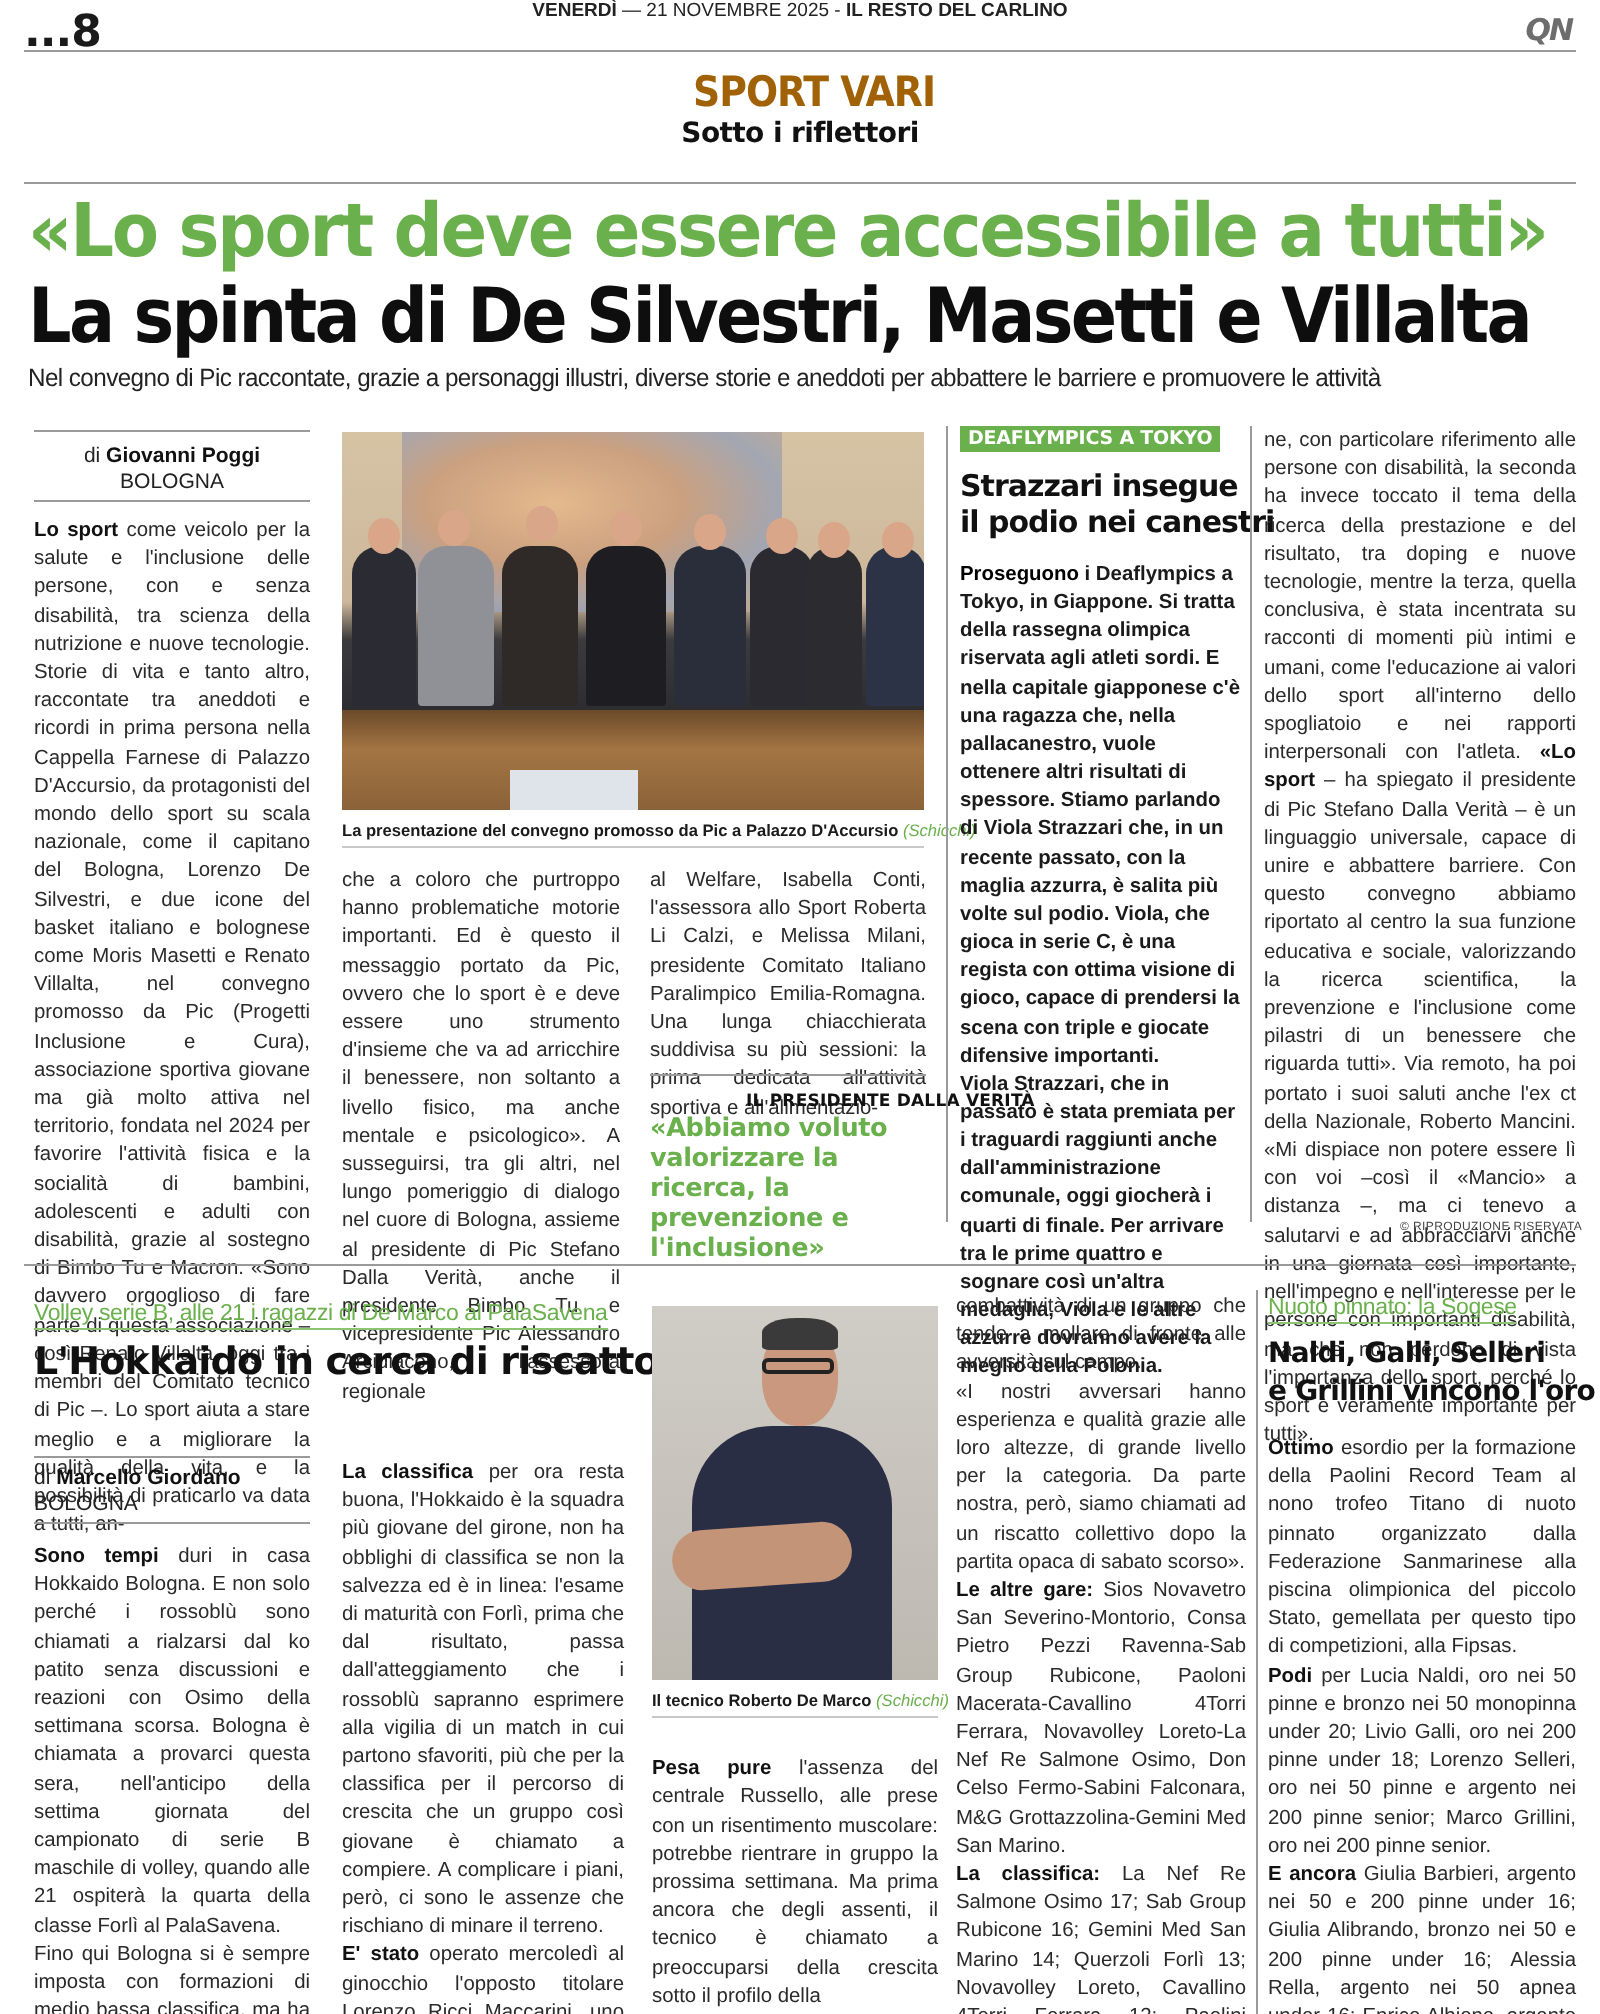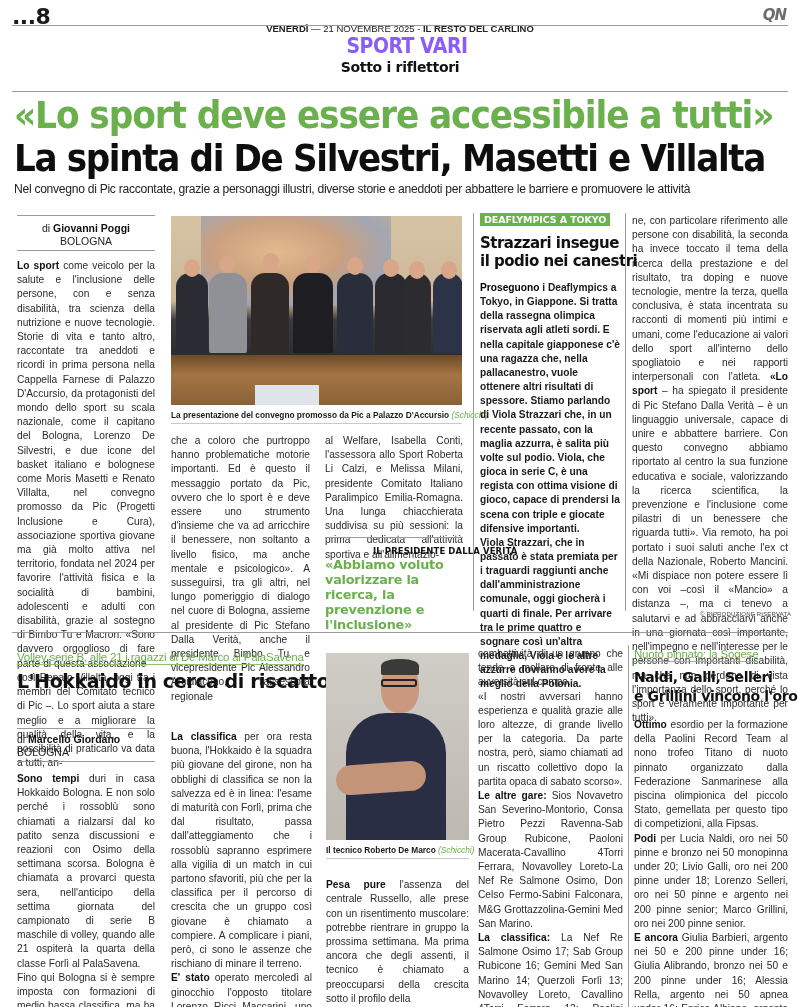--- a/index.html
+++ b/index.html
@@ -4,24 +4,24 @@
 <style>
   * { box-sizing: border-box; margin: 0; padding: 0; }
   html, body { width: 800px; height: 1007px; background: #fff; overflow: hidden; }
   body { font-family: "Liberation Sans", "DejaVu Sans", sans-serif; color: #1a1a1a; position: relative; }
   .abs { position: absolute; }
   .rule { position: absolute; height: 1px; background: #9a9a9a; }
   .vrule { position: absolute; width: 1px; background: #9a9a9a; }
 
   
   .page-num { left: 12px; top: 4px; font-size: 22px; font-weight: bold; letter-spacing: -0.5px; font-family: "DejaVu Sans", sans-serif; }
-  .masthead { left: 0; width: 800px; top: 23px; text-align: center; font-size: 9.5px; color: #222; }
+  .masthead { left: 0; width: 800px; top: 0; text-align: center; font-size: 9.5px; color: #222; }
   .masthead b { font-weight: bold; }
   .qn-logo { right: 14px; top: 6px; font-size: 15px; font-weight: bold; font-style: italic; color: #6d6d6d; letter-spacing: -1px; font-family: "DejaVu Sans", sans-serif; }
-  .section-title { left: 0; width: 800px; top: 34px; text-align: center; font-size: 21px; font-weight: bold; color: #8b5cf6; font-family: "DejaVu Sans Condensed", "DejaVu Sans", sans-serif; letter-spacing: -0.5px; padding-left: 14px; }
+  .section-title { left: 0; width: 800px; top: 34px; text-align: center; font-size: 21px; font-weight: bold; color: #a16207; font-family: "DejaVu Sans Condensed", "DejaVu Sans", sans-serif; letter-spacing: -0.5px; padding-left: 14px; }
   .section-sub { left: 0; width: 800px; top: 59px; text-align: center; font-size: 14px; font-weight: bold; color: #111; font-family: "DejaVu Sans", sans-serif; letter-spacing: -0.3px;}
 
   
   .kicker { left: 14px; top: 96px; font-size: 37px; font-weight: bold; color: #6ab04c; letter-spacing: -1.2px; line-height: 40px; white-space: nowrap; font-family: "DejaVu Sans", sans-serif; transform: scaleX(0.93); transform-origin: left top; }
   .headline { left: 14px; top: 137px; font-size: 38px; font-weight: bold; color: #0e0e0e; letter-spacing: -1.5px; line-height: 42px; white-space: nowrap; font-family: "DejaVu Sans", sans-serif; transform: scaleX(0.9); transform-origin: left top; }
   .summary { left: 14px; top: 182px; font-size: 12.5px; color: #222; white-space: nowrap; letter-spacing: -0.3px; transform: scaleX(0.97); transform-origin: left top; }
 
   
   .col { position: absolute; font-size: 10.2px; line-height: 14.2px; color: #2a2a2a; text-align: justify; hyphens: manual; }
   .col b { font-weight: bold; color: #111; }

